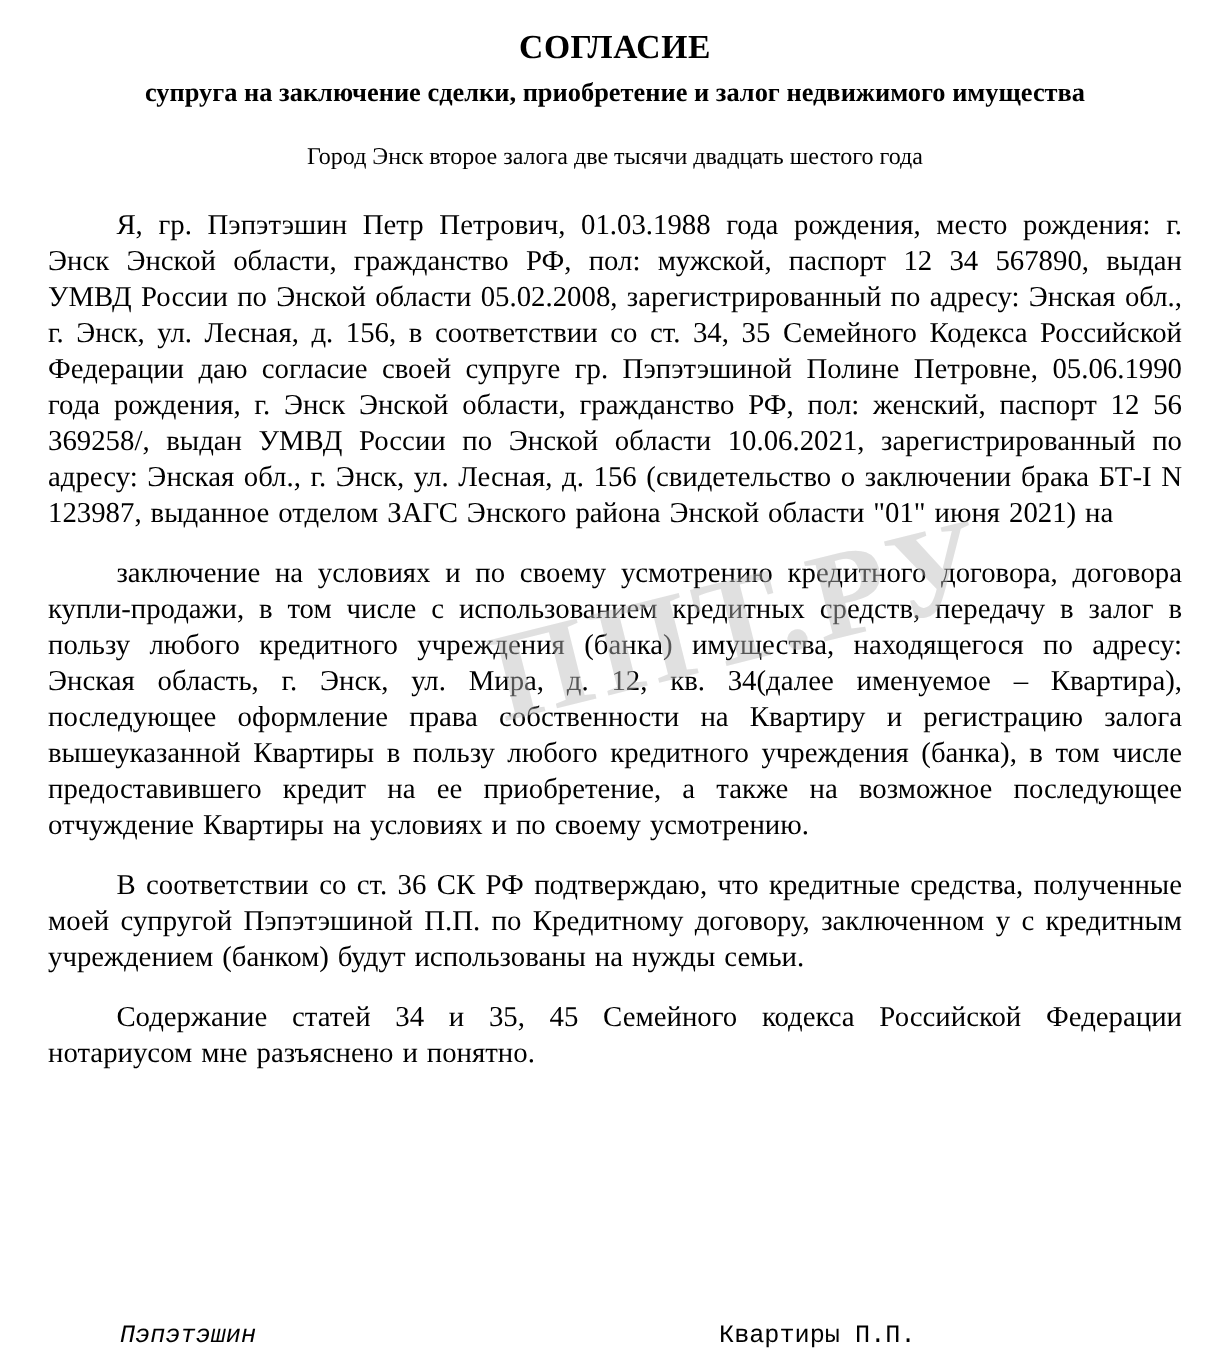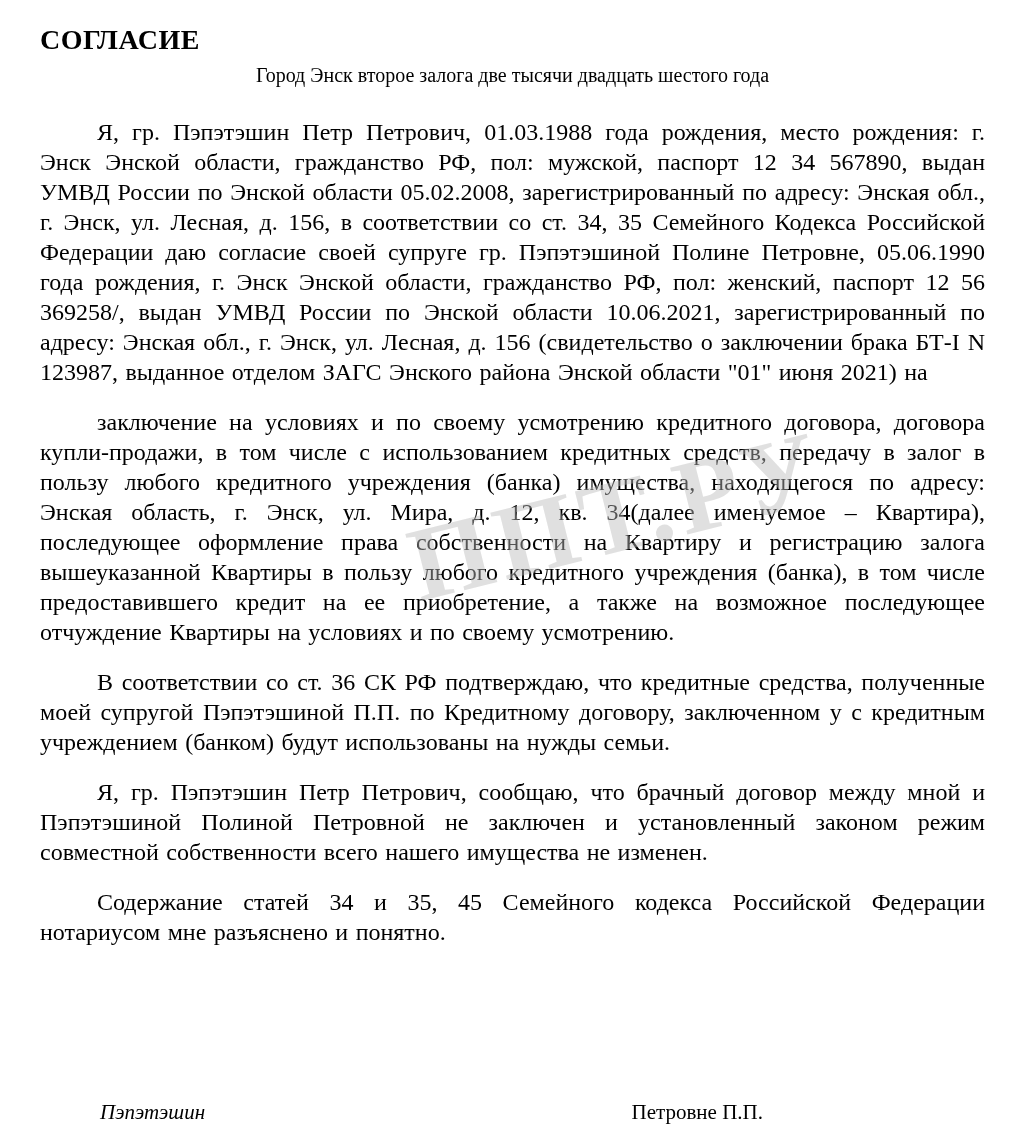--- a/index.html
+++ b/index.html
@@ -13,21 +13,21 @@
     height: 1139px;
     box-sizing: border-box;
     background: #ffffff;
     color: #000000;
     font-family: "Liberation Serif", "DejaVu Serif", serif;
     padding: 24px 40px 0 40px;
     overflow: hidden;
   }
   .doc-title {
     margin: 0 0 8px 0;
-    text-align: left;
+    text-align: center;
     font-size: 28px;
     font-weight: bold;
     letter-spacing: 0.5px;
   }
   .doc-subtitle {
     margin: 0 0 30px 0;
     text-align: center;
     font-size: 22px;
     font-weight: bold;
   }
@@ -59,47 +59,48 @@
   }
   .signature-row {
     position: absolute;
     left: 40px;
     right: 40px;
     bottom: 14px;
     display: flex;
     justify-content: space-between;
     align-items: baseline;
     font-size: 21px;
+    font-family: Liberation Mono, monospace;
   }
   .signature-left {
     margin-left: 60px;
     font-style: italic;
   }
   .signature-right {
     margin-right: 222px;
   }
 </style>
 </head>
 <body>
 
 <div class="page">
 
   <div class="watermark">ППТ.РУ</div>
 
   <h1 class="doc-title">СОГЛАСИЕ</h1>
 
+  <h2 class="doc-subtitle">супруга на заключение сделки, приобретение и залог недвижимого имущества</h2>
 
   <p class="doc-dateline">Город Энск второе залога две тысячи двадцать шестого года</p>
 
   <div class="doc-body">
     <p>Я, гр. Пэпэтэшин Петр Петрович, 01.03.1988 года рождения, место рождения: г. Энск Энской области, гражданство РФ, пол: мужской, паспорт 12 34 567890, выдан УМВД России по Энской области 05.02.2008, зарегистрированный по адресу: Энская обл., г. Энск, ул. Лесная, д. 156, в соответствии со ст. 34, 35 Семейного Кодекса Российской Федерации даю согласие своей супруге гр. Пэпэтэшиной Полине Петровне, 05.06.1990 года рождения, г. Энск Энской области, гражданство РФ, пол: женский, паспорт 12 56 369258/, выдан УМВД России по Энской области 10.06.2021, зарегистрированный по адресу: Энская обл., г. Энск, ул. Лесная, д. 156 (свидетельство о заключении брака БТ-I N 123987, выданное отделом ЗАГС Энского района Энской области "01" июня 2021) на</p>
     <p>заключение на условиях и по своему усмотрению кредитного договора, договора купли-продажи, в том числе с использованием кредитных средств, передачу в залог в пользу любого кредитного учреждения (банка) имущества,  находящегося по адресу: Энская область, г. Энск, ул. Мира, д. 12, кв. 34(далее именуемое – Квартира), последующее оформление права собственности на Квартиру и регистрацию залога вышеуказанной Квартиры в пользу любого кредитного учреждения (банка), в том числе предоставившего кредит на ее приобретение,  а также на возможное последующее отчуждение Квартиры на условиях и по своему усмотрению.</p>
     <p>В соответствии со ст. 36 СК РФ подтверждаю, что кредитные средства, полученные моей супругой Пэпэтэшиной П.П. по Кредитному договору, заключенном у с кредитным учреждением (банком) будут использованы на нужды семьи.</p>
-    <p>Я, гр. Пэпэтэшин Петр Петрович, сообщаю, что брачный договор между мной и Пэпэтэшиной Полиной Петровной не заключен и установленный законом режим совместной собственности всего нашего имущества не изменен.</p>
     <p>Содержание статей 34 и 35, 45 Семейного кодекса Российской Федерации нотариусом мне разъяснено и понятно.</p>
   </div>
 
   <div class="signature-row">
     <span class="signature-left">Пэпэтэшин</span>
-    <span class="signature-right">Петровне П.П.</span>
+    <span class="signature-right">Квартиры П.П.</span>
   </div>
 
 </div>
 
 </body></html>

